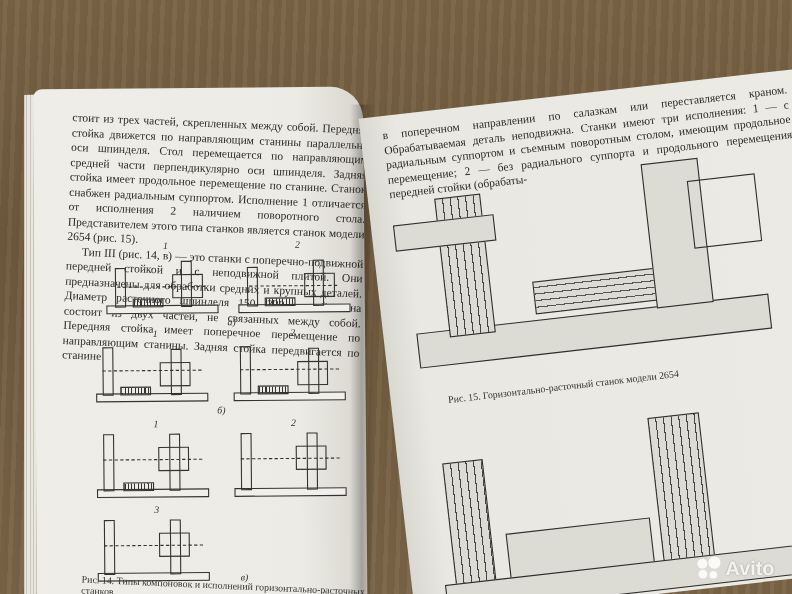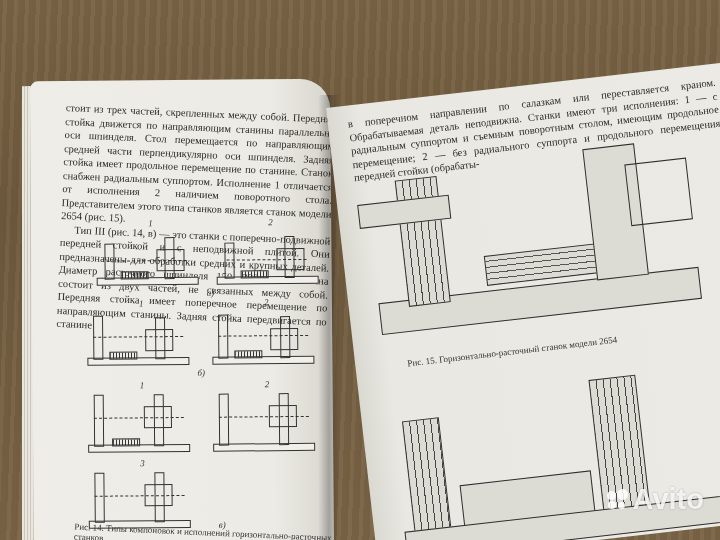--- a/index.html
+++ b/index.html
@@ -28,22 +28,22 @@
   .diagrams{position:absolute;left:55px;top:150px;width:240px;height:280px;}
   .diag{position:absolute;width:100px;height:55px;}
   .diag .base{position:absolute;left:0;bottom:0;width:100%;height:6px;border:1.5px solid #333;background:#f0efe9;}
   .diag .col{position:absolute;bottom:6px;width:8px;height:34px;border:1.5px solid #333;}
   .diag .head{position:absolute;bottom:14px;width:26px;height:20px;border:1.5px solid #333;}
   .diag .spindle{position:absolute;height:0;border-top:1px dashed #333;}
   .diag .table{position:absolute;bottom:6px;width:26px;height:6px;border:1.5px solid #333;
                background:repeating-linear-gradient(90deg,#333 0 1px,transparent 1px 3px);}
   .lbl{position:absolute;font-style:italic;font-size:9px;color:#333;}
   .machine{position:absolute;border:1.5px solid #2e2e2e;background:#dcdbd4;}
-  .avito{position:absolute;right:16px;bottom:24px;color:rgba(255,255,255,0.85);
-         font-family:"Liberation Sans",sans-serif;font-weight:bold;font-size:29px;
+  .avito{position:absolute;right:16px;bottom:12px;color:rgba(255,255,255,0.85);
+         font-family:"Liberation Sans",sans-serif;font-weight:bold;font-size:18px;
          display:flex;align-items:center;gap:4px;text-shadow:0 0 2px rgba(0,0,0,0.3);}
   .avito .dots{position:relative;width:22px;height:22px;}
   .avito .dots span{position:absolute;border-radius:50%;background:rgba(255,255,255,0.85);}
 </style>
 </head>
 <body>
 
 <div class="wood"></div>
 <div class="stack"></div>
 

